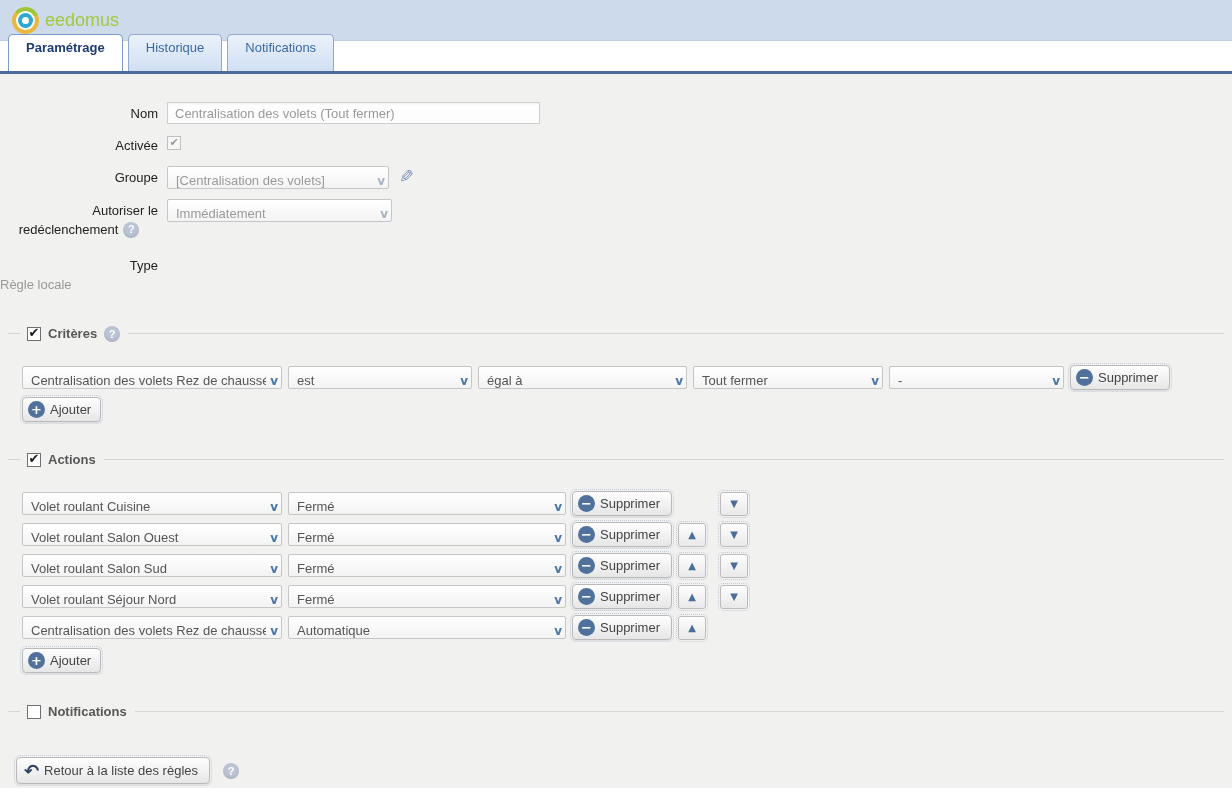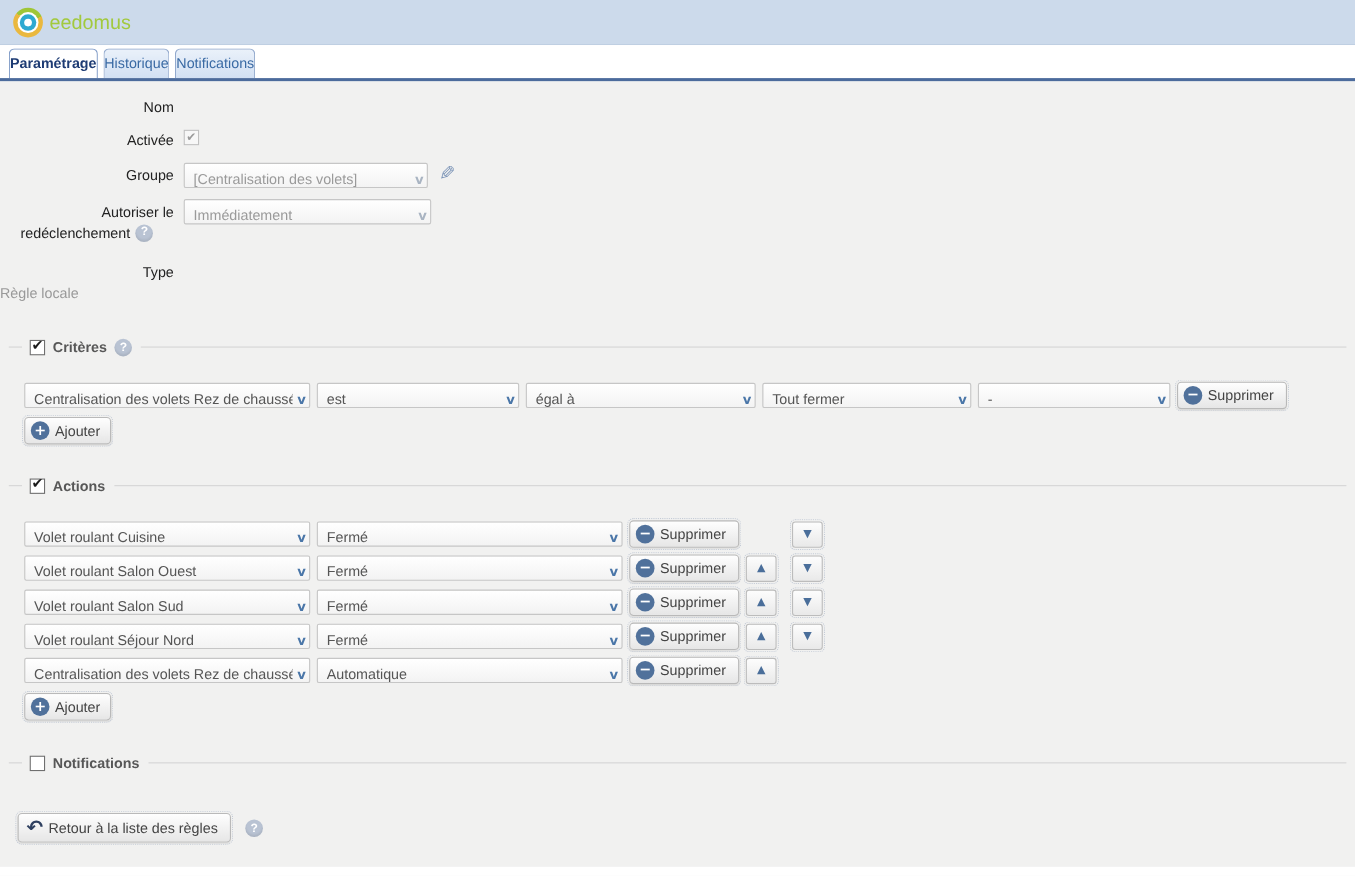--- a/index.html
+++ b/index.html
@@ -15,25 +15,25 @@
   .logo-text { font-size:18px; color:#a2c93e; }
   .crumbs { display:flex; align-items:center; gap:8px; margin-left:32px; font-size:13px; color:#3a3a3a; }
   .bc-arrow { display:inline-flex; align-items:center; margin:0 2px; }
   .bc-arrow::before { content:""; width:6px; height:7px; background:#5f7396; border-radius:1px; }
   .bc-arrow::after { content:""; width:0; height:0; border-left:8px solid #5f7396; border-top:7px solid transparent; border-bottom:7px solid transparent; }
   .crumb { cursor:pointer; }
   .crumb.bold { font-weight:bold; color:#1c1c1c; }
 
   
   .tabstrip { background:#ffffff; height:33px; border-bottom:3px solid #4c6b9c; display:flex; align-items:flex-end; gap:5px; padding:0 0 0 8px; }
-  .tab { height:27px; line-height:25px; padding:0 0; border:1px solid #92a9cd; border-bottom:none; border-radius:5px 5px 0 0; background:linear-gradient(#eaf1fa,#d2e0f3); color:#3a6aa4; font-size:13px; cursor:pointer; }
+  .tab { height:37px; line-height:25px; padding:0 17px; border:1px solid #92a9cd; border-bottom:none; border-radius:5px 5px 0 0; background:linear-gradient(#eaf1fa,#d2e0f3); color:#3a6aa4; font-size:13px; cursor:pointer; }
   .tab.active { background:#ffffff; color:#1e3c74; font-weight:bold; border-color:#7d99c6; }
 
   
-  .content { background:#f1f1f0; height:714px; padding-top:12px; }
+  .content { background:#f1f1f0; height:714px; padding-top:28px; }
 
   .frow { display:flex; align-items:flex-start; margin-bottom:10px; }
   .flabel { width:167px; text-align:right; padding-right:9px; font-size:13px; color:#222; padding-top:3px; line-height:17px; }
   .fvalue { font-size:13px; color:#999; padding-top:3px; }
 
   .text-input { width:373px; height:22px; border:1px solid #cfcfcf; background:#fdfdfd; color:#9a9a9a; font-size:13px; padding:0 7px; font-family:"Liberation Sans", sans-serif; box-shadow:inset 0 1px 2px rgba(0,0,0,0.05); }
 
   .sel { height:23px; border:1px solid #c6c6c6; border-radius:2px; background:linear-gradient(#ffffff,#f3f3f3); display:flex; align-items:flex-end; padding:0 3px 0 8px; font-size:13px; color:#555; cursor:pointer; }
   .sel-text { flex:1; overflow:hidden; white-space:nowrap; }
   .chev { color:#4a76a8; font-weight:bold; font-size:12px; margin-left:4px; font-family:"DejaVu Sans", sans-serif; }
@@ -91,20 +91,21 @@
 <div class="tabstrip">
   <div class="tab active">Paramétrage</div>
   <div class="tab">Historique</div>
   <div class="tab">Notifications</div>
 </div>
 
 <div class="content">
 
   <div class="frow">
     <div class="flabel">Nom</div>
+    <input class="text-input" type="text" readonly="" value="Centralisation des volets (Tout fermer)" style="">
   </div>
 
   <div class="frow" style="margin-bottom:12px;">
     <div class="flabel">Activée</div>
     <span class="cb disabled" style="margin-top:2px;">
         <span class="mark">✔</span>
       </span>
   </div>
 
   <div class="frow">

